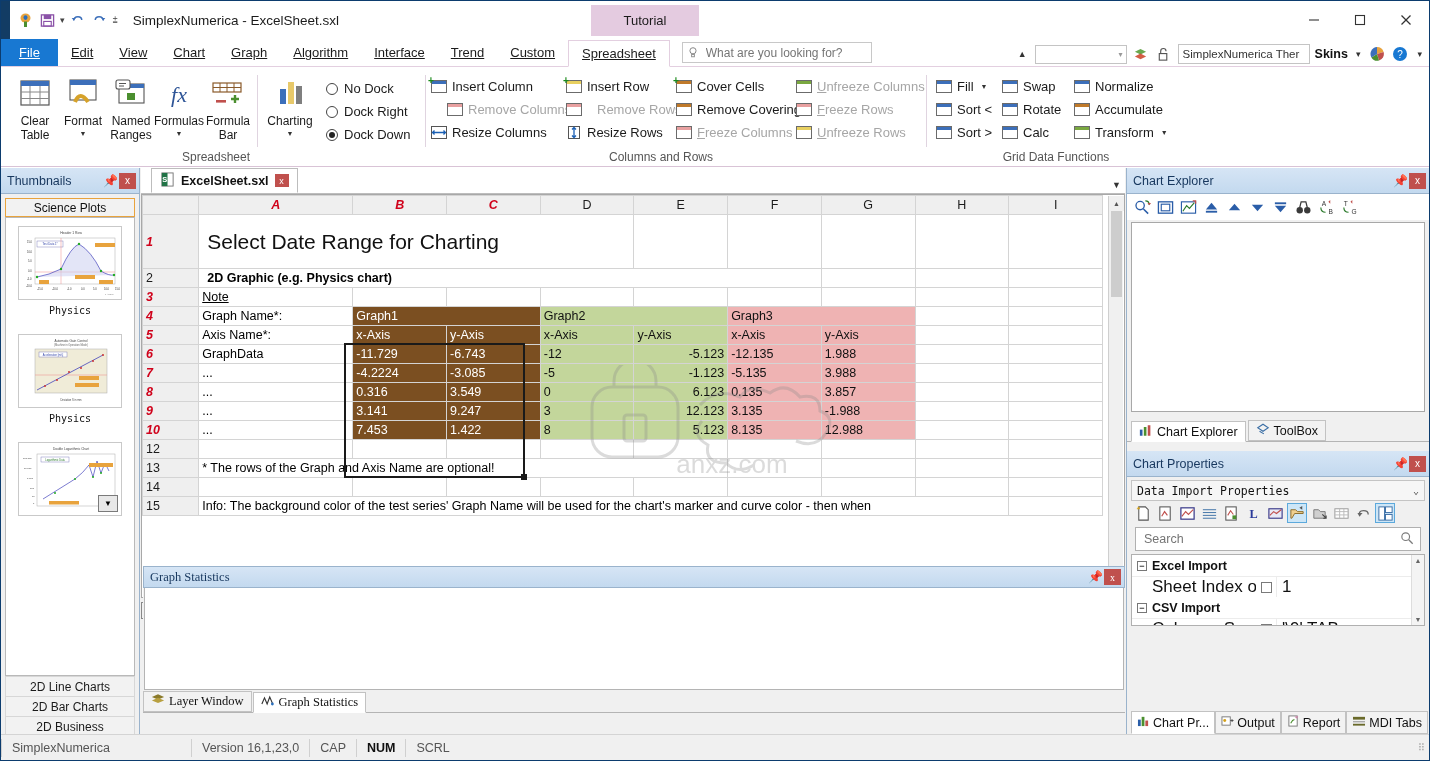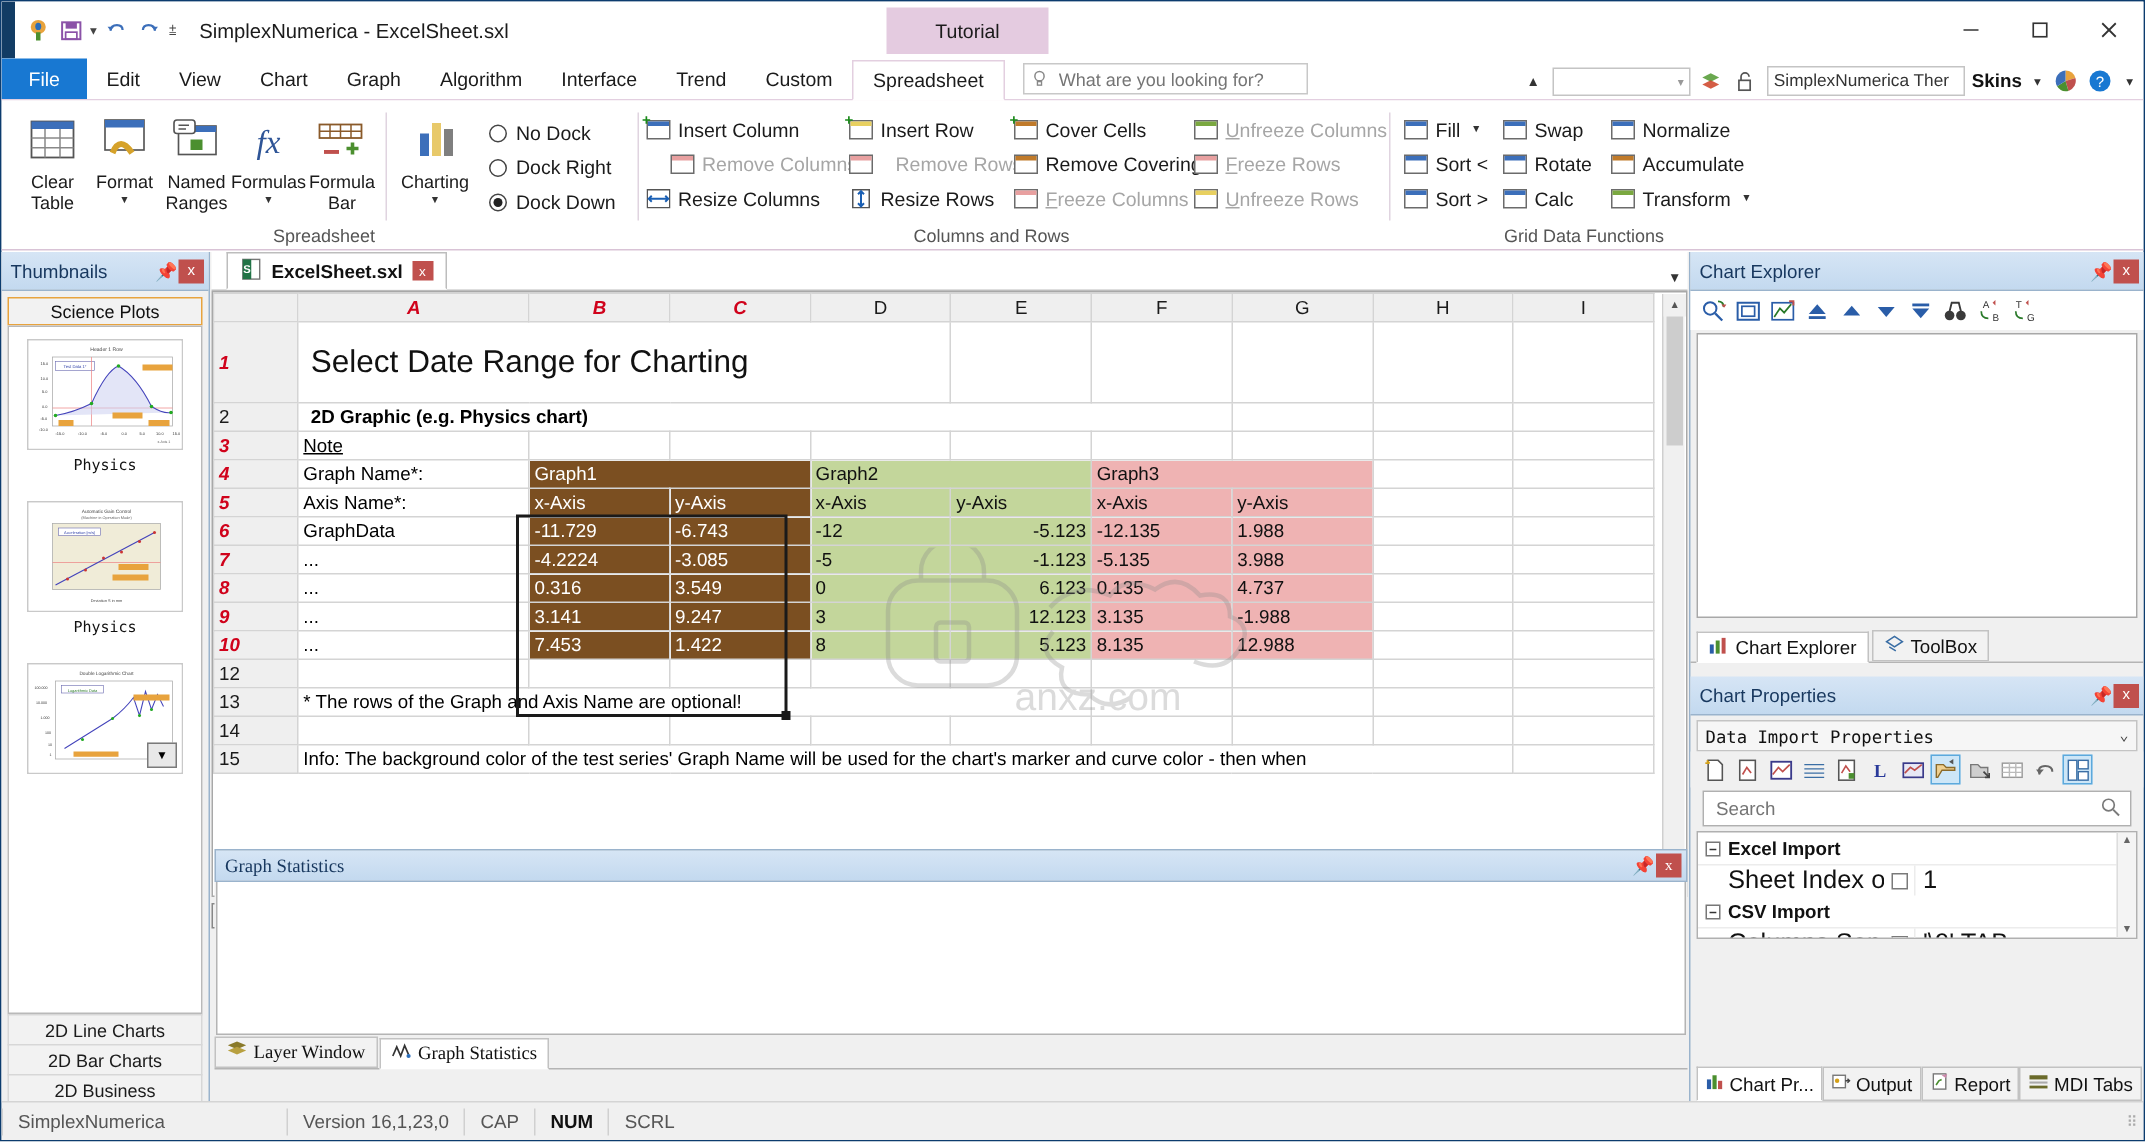--- a/index.html
+++ b/index.html
@@ -49,21 +49,21 @@
   }
 
   
   .menubar {
     position: absolute; left: 0; top: 38px; width: 1428px; height: 28px;
     background: #ffffff; display: flex; align-items: flex-end;
     border-bottom: 1px solid #e3cfe0;
   }
   .menu-item {
     height: 27px; padding: 0 13px; display:flex; align-items:center;
-    font-size: 13px; color: #1b1b1b; cursor: pointer; white-space: nowrap;
+    font-size: 13px; color: #1b1b1b; cursor: pointer; white-space: nowrap; text-decoration: underline;
   }
   .menu-item.file { background: #1878d2; color:#fff; padding: 0 18px; }
   .menu-item.active {
     background:#ffffff; border: 1px solid #e3cfe0; border-bottom: 1px solid #ffffff;
     margin-bottom:-1px; position: relative; z-index: 3;
   }
   .search-box {
     margin-left: 12px; margin-bottom: 3px; width: 190px; height: 21px;
     border: 1px solid #c8c8c8; background:#fff; display:flex; align-items:center;
     padding: 0 5px; gap: 6px;
@@ -885,21 +885,21 @@
                 <td></td>
           </tr>
           <tr>
             <td class="rowhdr act">8</td>
             <td>...</td>
             <td class="brown">0.316</td>
             <td class="brown">3.549</td>
             <td class="green">0</td>
             <td class="green rt">6.123</td>
             <td class="pink">0.135</td>
-            <td class="pink">4.737</td>
+            <td class="pink">3.857</td>
             <td></td>
                 <td></td>
           </tr>
           <tr>
             <td class="rowhdr act">9</td>
             <td>...</td>
             <td class="brown">3.141</td>
             <td class="brown">9.247</td>
             <td class="green">3</td>
             <td class="green rt">12.123</td>

